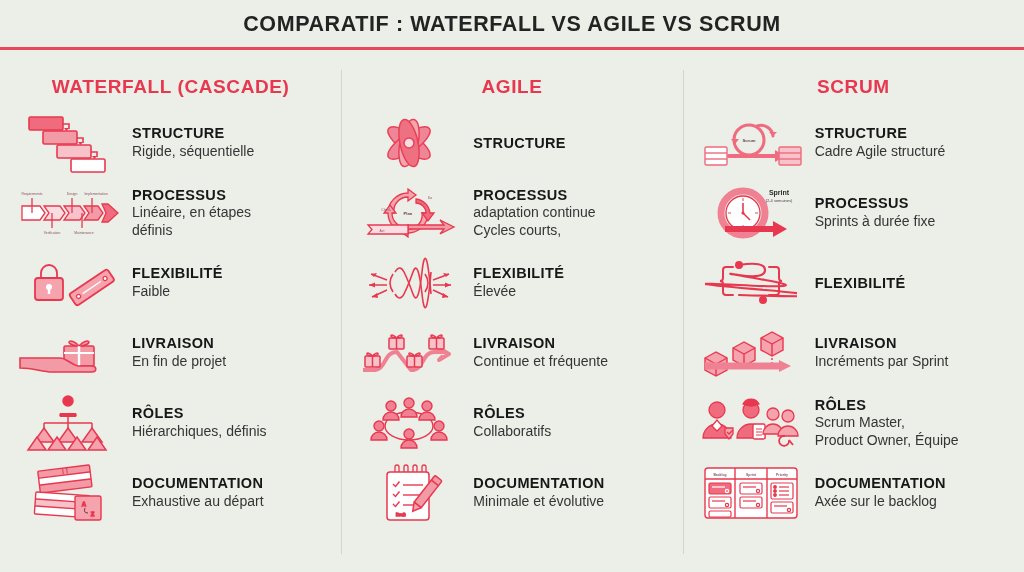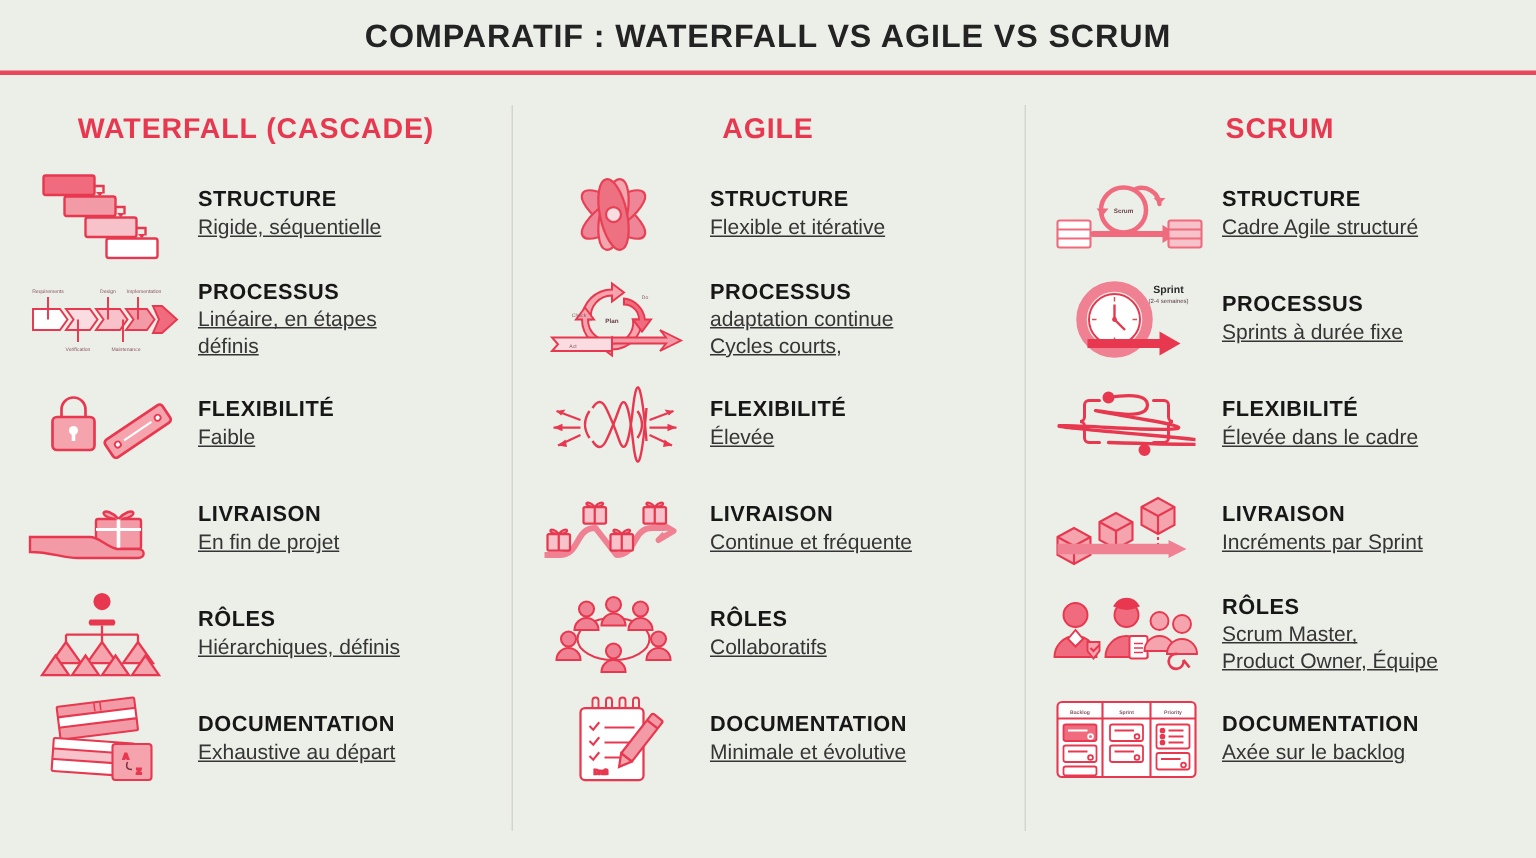--- a/index.html
+++ b/index.html
@@ -95,21 +95,21 @@
     color:#171717;
     line-height:1.15;
   }
   .value{
     font-size:14px;
     color:#353535;
     line-height:1.25;
     margin-top:1px;
     font-weight:400;
   }
-  .value .ln{display:block;text-decoration:underline;}
+  .value .ln{display:block;}
 
   
   .mini{font-size:3.4px;fill:#8a5560;font-family:"Liberation Sans",sans-serif;}
   .mini2{font-size:5.2px;fill:#4a3238;font-weight:bold;font-family:"Liberation Sans",sans-serif;}
   .mini3{font-size:4.2px;fill:#6a4048;font-family:"Liberation Sans",sans-serif;}
 </style>
 </head>
 <body>
 
 <div class="poster">
@@ -301,23 +301,20 @@
                 <ellipse cx="42" cy="30" rx="25" ry="9" transform="rotate(35 42 30)"></ellipse>
                 <ellipse cx="42" cy="30" rx="25" ry="9" transform="rotate(-35 42 30)"></ellipse>
                 <ellipse cx="42" cy="30" rx="9" ry="24" transform="rotate(12 42 30)" fill="#f5a3ad"></ellipse>
                 <ellipse cx="42" cy="30" rx="24" ry="9" transform="rotate(78 42 30)" fill="#ef6b7d"></ellipse>
                 <circle cx="42" cy="30" r="5" fill="#fbdde1"></circle>
               </g>
             </svg>
           </div>
           <div class="text-cell">
             <div class="label">STRUCTURE</div>
-            <div class="value">
-              <span class="ln">Flexible et itérative</span>
-            </div>
           </div>
         </div>
 
         <div class="row">
           <div class="icon-cell">
             <svg width="98" height="60" viewBox="0 0 98 60">
               <g stroke="#e8384f" stroke-width="1.3" fill="#f5a3ad">
                 <path d="M28 30 a20 20 0 0 1 20 -20 l0 -4 8 6 -8 6 0 -4 a14 14 0 0 0 -14 16 z"></path>
                 <path d="M68 30 a20 20 0 0 1 -20 20 l0 4 -8 -6 8 -6 0 4 a14 14 0 0 0 14 -16 z"></path>
                 <path d="M48 50 a20 20 0 0 1 -20 -20 l-4 0 6 -8 6 8 -4 0 a14 14 0 0 0 16 14 z"></path>
@@ -547,23 +544,20 @@
                 <path d="M28 6 h-7 a3 3 0 0 0 -3 3 v8 a3 3 0 0 1 -3 3 a3 3 0 0 1 3 3 v8 a3 3 0 0 0 3 3 h7" transform="translate(0,8)"></path>
                 <path d="M64 6 h7 a3 3 0 0 1 3 3 v8 a3 3 0 0 0 3 3 a3 3 0 0 0 -3 3 v8 a3 3 0 0 1 -3 3 h-7" transform="translate(0,8)"></path>
                 <path d="M34 12 q26 -4 26 5 t-26 5 t26 5 t-26 5 t26 5 t-26 5" stroke-width="2.2"></path>
                 <circle cx="34" cy="12" r="3" fill="#e8384f"></circle>
                 <circle cx="58" cy="47" r="3" fill="#e8384f"></circle>
               </g>
             </svg>
           </div>
           <div class="text-cell">
             <div class="label">FLEXIBILITÉ</div>
-            <div class="value">
-              <span class="ln">Élevée dans le cadre</span>
-            </div>
           </div>
         </div>
 
         <div class="row">
           <div class="icon-cell">
             <svg width="104" height="58" viewBox="0 0 104 58">
               <g stroke="#e8384f" stroke-width="1.4" fill="#f5a3ad">
                 <g transform="translate(6,28)">
                   <path d="M0 6 l11 -6 11 6 v12 l-11 6 -11 -6 z"></path>
                   <path d="M0 6 l11 6 11 -6 M11 12 v12" fill="none"></path>

